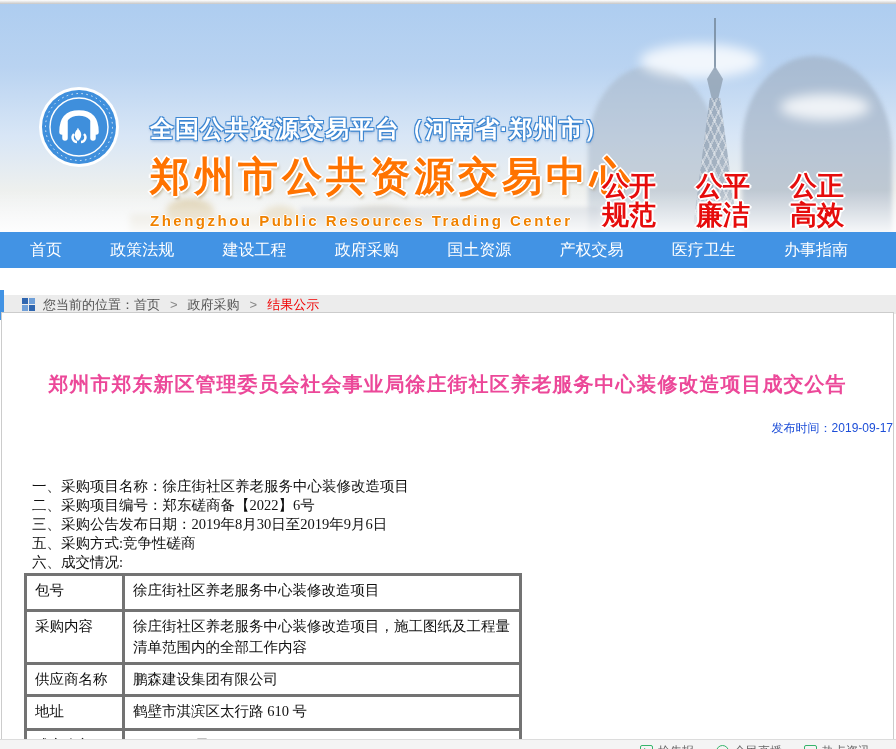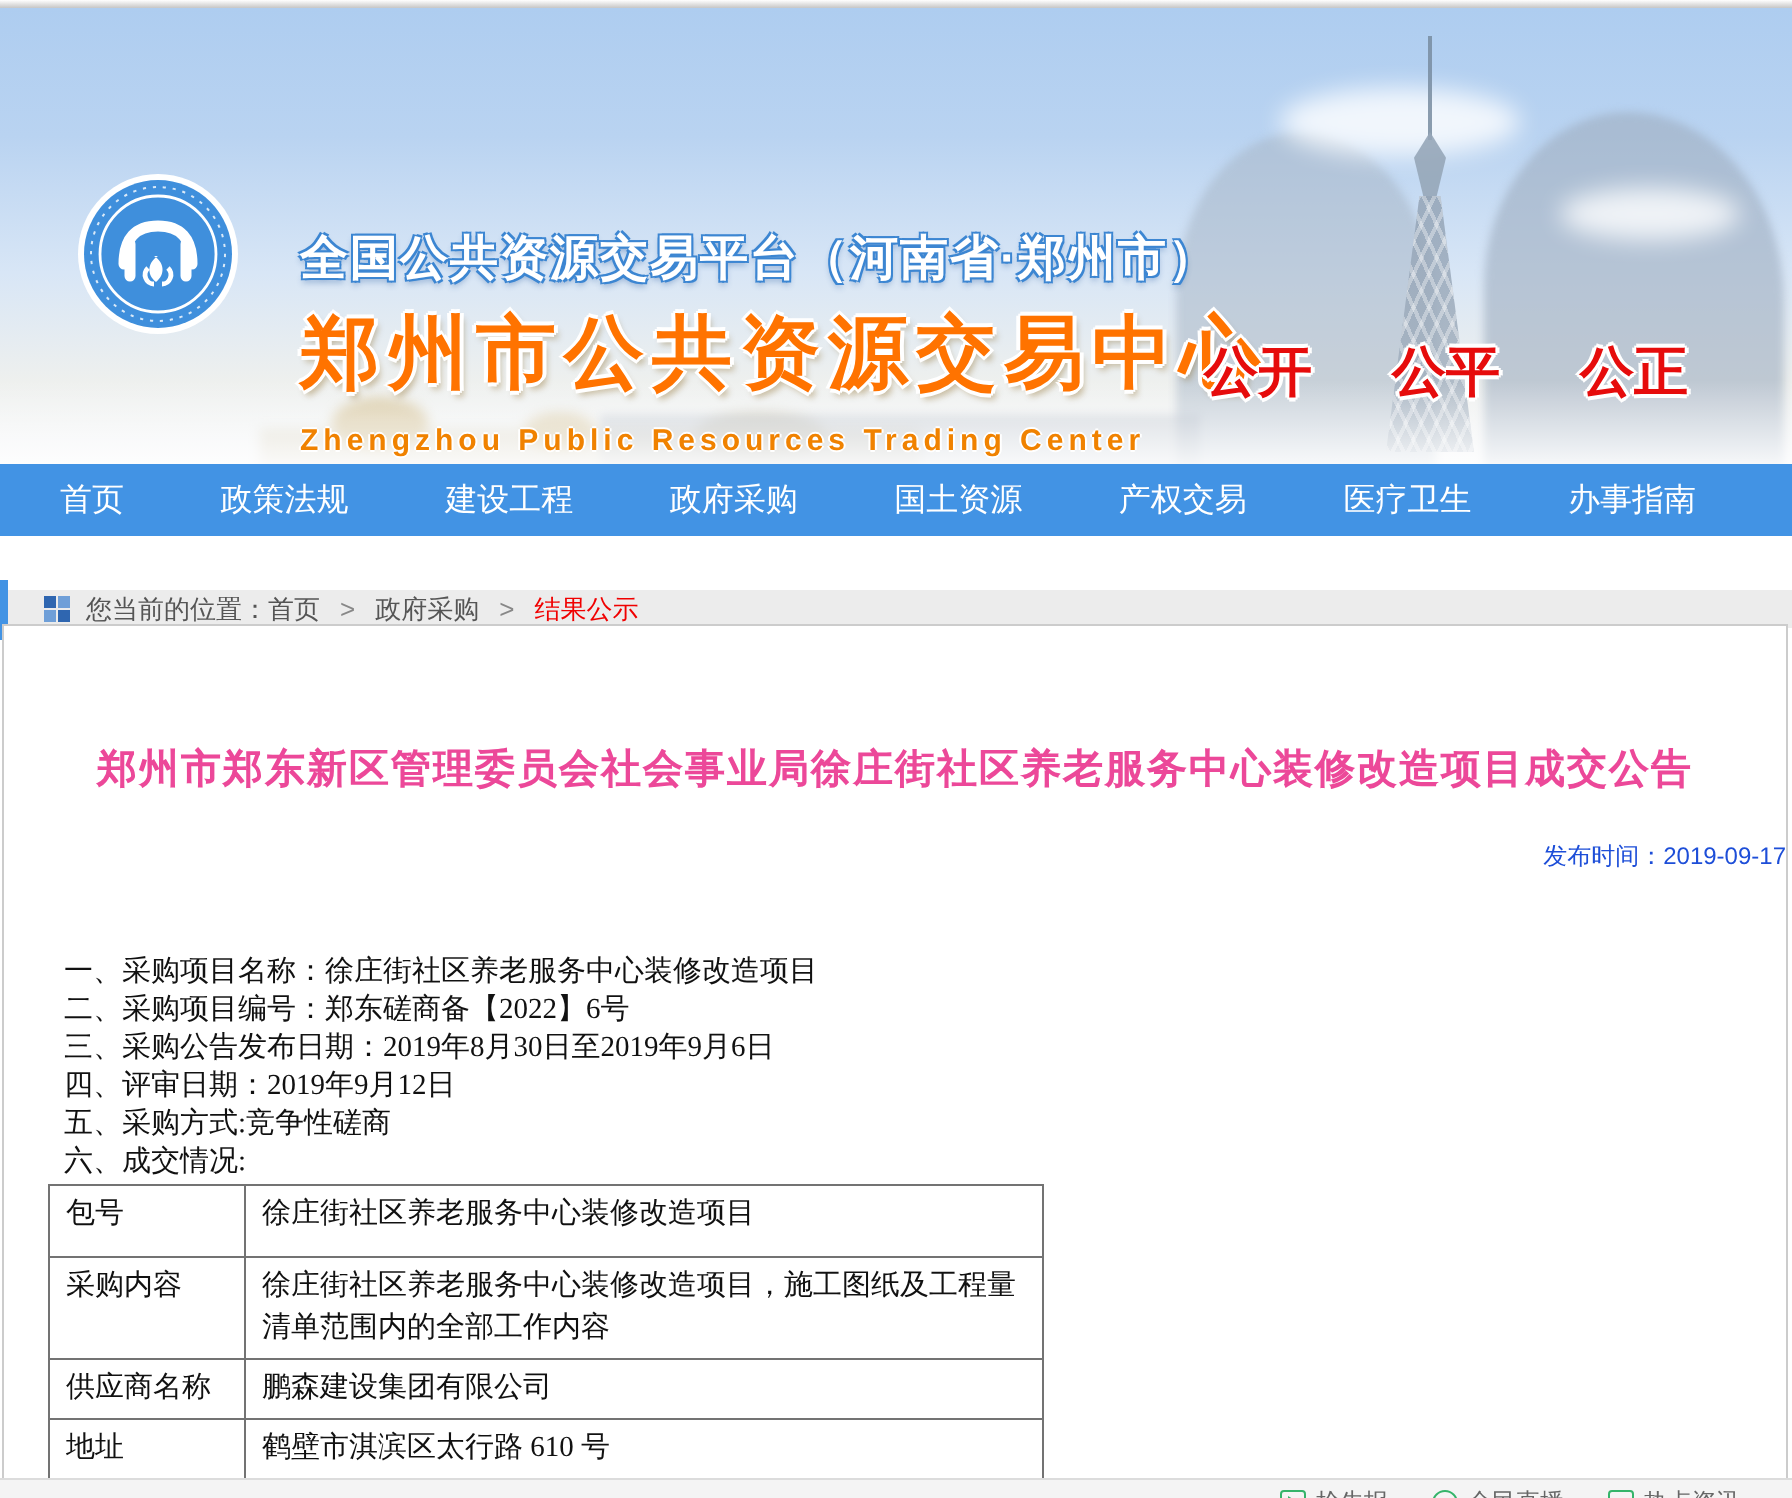--- a/index.html
+++ b/index.html
@@ -78,21 +78,21 @@
   .doc-title { margin-top:58px; text-align:center; font-size:20px; font-weight:bold; color:#ec4899;
                letter-spacing:1px; }
   .pubdate { margin-top:22px; text-align:right; font-size:12px; color:#1d4ed8; }
   .bodytext { margin:40px 0 0 30px; font-family:"Liberation Serif", serif; font-size:14.5px;
               color:#111; line-height:19px; }
   .bodytext div { white-space:nowrap; }
 
   table.deal { border-collapse:collapse; margin:1px 0 0 22px; width:498px;
                font-family:"Liberation Serif", serif; font-size:14.5px; color:#111;
                border:1px solid #444; }
-  table.deal td { border:1px solid #737373; vertical-align:top; padding:4px 8px 4px 8px; line-height:21px;font-family:Liberation Serif, serif; }
+  table.deal td { border:3px solid #737373; vertical-align:top; padding:4px 8px 4px 8px; line-height:21px;font-family:Liberation Serif, serif; }
   table.deal td.k { width:98px; }
   tr.r1 td { height:36px; }
   tr.r3 td { height:28px; }
   tr.r4 td { height:34px; }
   tr.r5 td { height:32px; }
 
   
   .bottombar { position:absolute; top:739px; left:0; width:896px; height:30px;
                background:#f4f4f4; border-top:1px solid #dcdcdc;
                display:flex; justify-content:flex-end; align-items:flex-start; gap:22px; padding:3px 26px 0 0; }
@@ -141,20 +141,25 @@
       <div class="l2">郑州市公共资源交易中心</div>
       <div class="l3">Zhengzhou Public Resources Trading Center</div>
     </div>
 
     <div class="slogan">
       <div class="row">
         <span>公开</span>
         <span>公平</span>
         <span>公正</span>
       </div>
+      <div class="row">
+        <span>规范</span>
+        <span>廉洁</span>
+        <span>高效</span>
+      </div>
     </div>
   </div>
 
   <div class="nav">
     <span class="item">首页</span>
     <span class="item">政策法规</span>
     <span class="item">建设工程</span>
     <span class="item">政府采购</span>
     <span class="item">国土资源</span>
     <span class="item">产权交易</span>
@@ -179,21 +184,20 @@
   </div>
 
   <div class="panel">
     <div class="doc-title">郑州市郑东新区管理委员会社会事业局徐庄街社区养老服务中心装修改造项目成交公告</div>
     <div class="pubdate">发布时间：2019-09-17</div>
 
     <div class="bodytext">
       <div>一、采购项目名称：徐庄街社区养老服务中心装修改造项目</div>
       <div>二、采购项目编号：郑东磋商备【2022】6号</div>
       <div>三、采购公告发布日期：2019年8月30日至2019年9月6日</div>
-      <div>四、评审日期：2019年9月12日</div>
       <div>五、采购方式:竞争性磋商</div>
       <div>六、成交情况:</div>
     </div>
 
     <table class="deal">
       <tbody>
         <tr class="r1">
           <td class="k">包号</td>
           <td>徐庄街社区养老服务中心装修改造项目</td>
         </tr>

